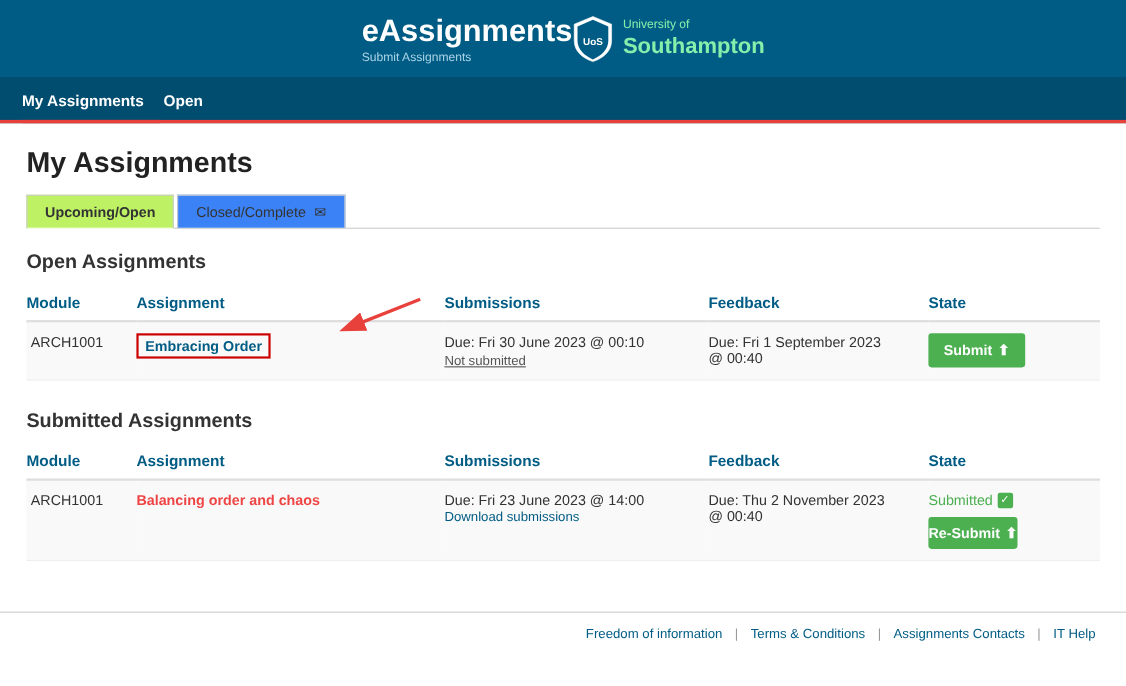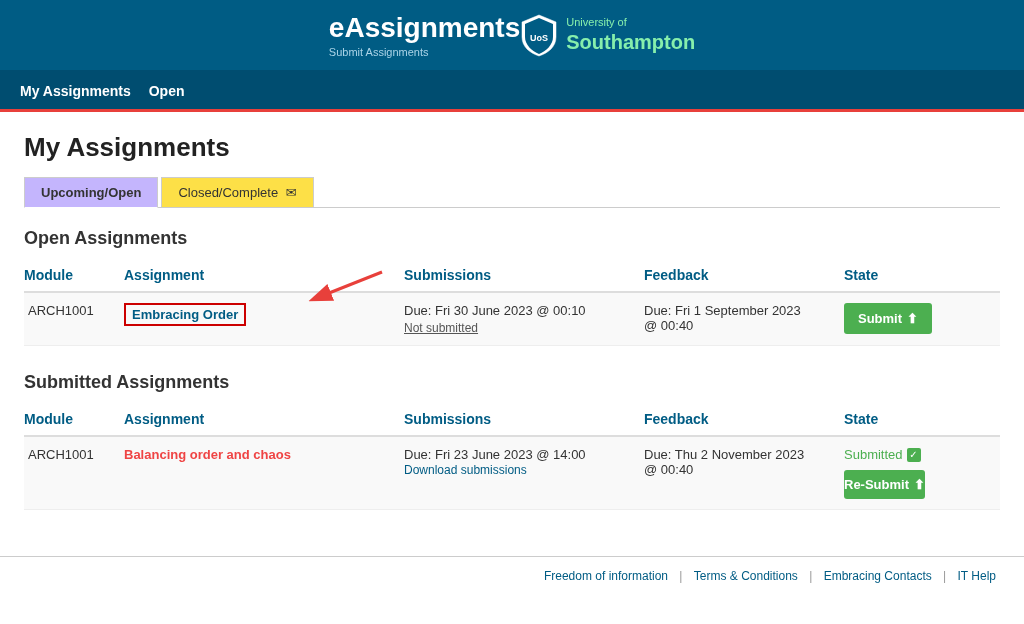--- a/index.html
+++ b/index.html
@@ -91,28 +91,28 @@
     .tabs {
       display: flex;
       border-bottom: 1px solid #ccc;
       margin-bottom: 20px;
     }
     .tab {
       padding: 7px 16px;
       font-size: 13px;
       border: 1px solid #ccc;
       border-bottom: none;
-      background: #fde047;
+      background: #3b82f6;
       cursor: pointer;
       margin-right: 3px;
       text-decoration: none;
       color: #333;
     }
     .tab.active {
-      background: #c4b5fd;
+      background: #bef264;
       border-bottom: 1px solid #fff;
       margin-bottom: -1px;
       font-weight: bold;
     }
     .tab-email-icon {
       margin-left: 4px;
     }
 
     
     .section-title {
@@ -390,16 +390,16 @@
       </tr>
     </tbody>
   </table>
 </main>
 
 <footer class="footer">
   <a>Freedom of information</a>
   <span class="separator">|</span>
   <a>Terms &amp; Conditions</a>
   <span class="separator">|</span>
-  <a>Embracing Contacts</a>
+  <a>Assignments Contacts</a>
   <span class="separator">|</span>
   <a>IT Help</a>
 </footer>
 
 </body></html>

